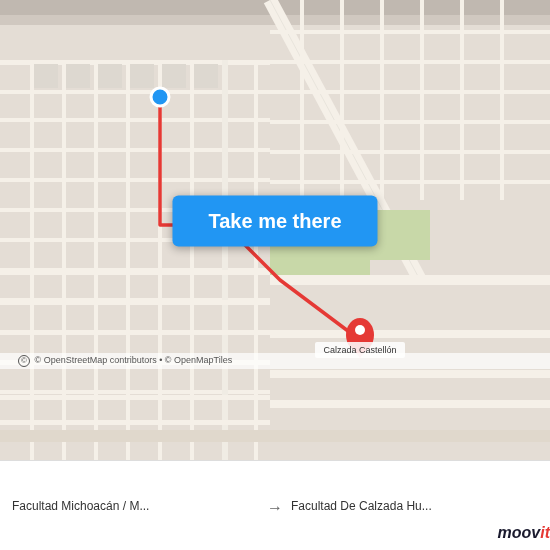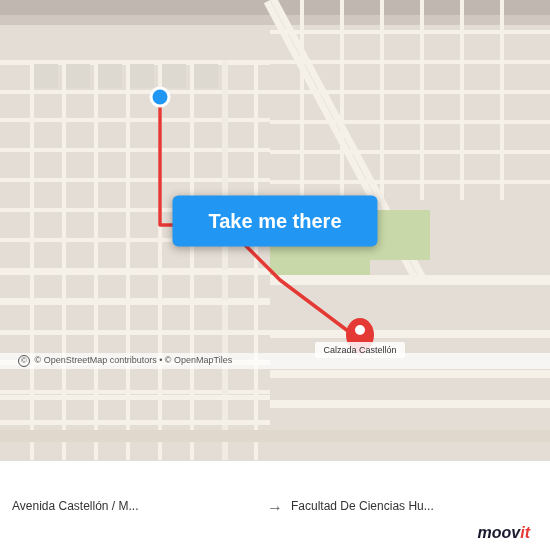--- a/index.html
+++ b/index.html
@@ -123,21 +123,21 @@
       font-size: 12px;
       color: #333;
       font-weight: 500;
       overflow: hidden;
       text-overflow: ellipsis;
       white-space: nowrap;
     }
 
     .moovit-logo {
       position: absolute;
-      right: 20px;
+      right: 0;
       bottom: 8px;
       font-size: 16px;
       font-weight: bold;
       color: #1a1a2e;
       font-style: italic;
     }
 
     .moovit-logo span.m-accent {
       color: #e53935;
     }
@@ -261,20 +261,20 @@
   <button id="take-me-there-btn">Take me there</button>
 
   <div class="attribution">
     <span class="copyright-icon">©</span>
     <span>© OpenStreetMap contributors • © OpenMapTiles</span>
   </div>
 </div>
 
 <div id="bottom-bar">
   <div class="route-info">
-    <div class="route-from">Avenida Castellón / M...</div>
+    <div class="route-from">Facultad Michoacán / M...</div>
     <div class="route-arrow">→</div>
-    <div class="route-to">Facultad De Ciencias Hu...</div>
+    <div class="route-to">Facultad De Calzada Hu...</div>
   </div>
   <div class="moovit-logo">
     <span>moov</span><span class="m-accent">it</span>
   </div>
 </div>
 
 </body></html>

